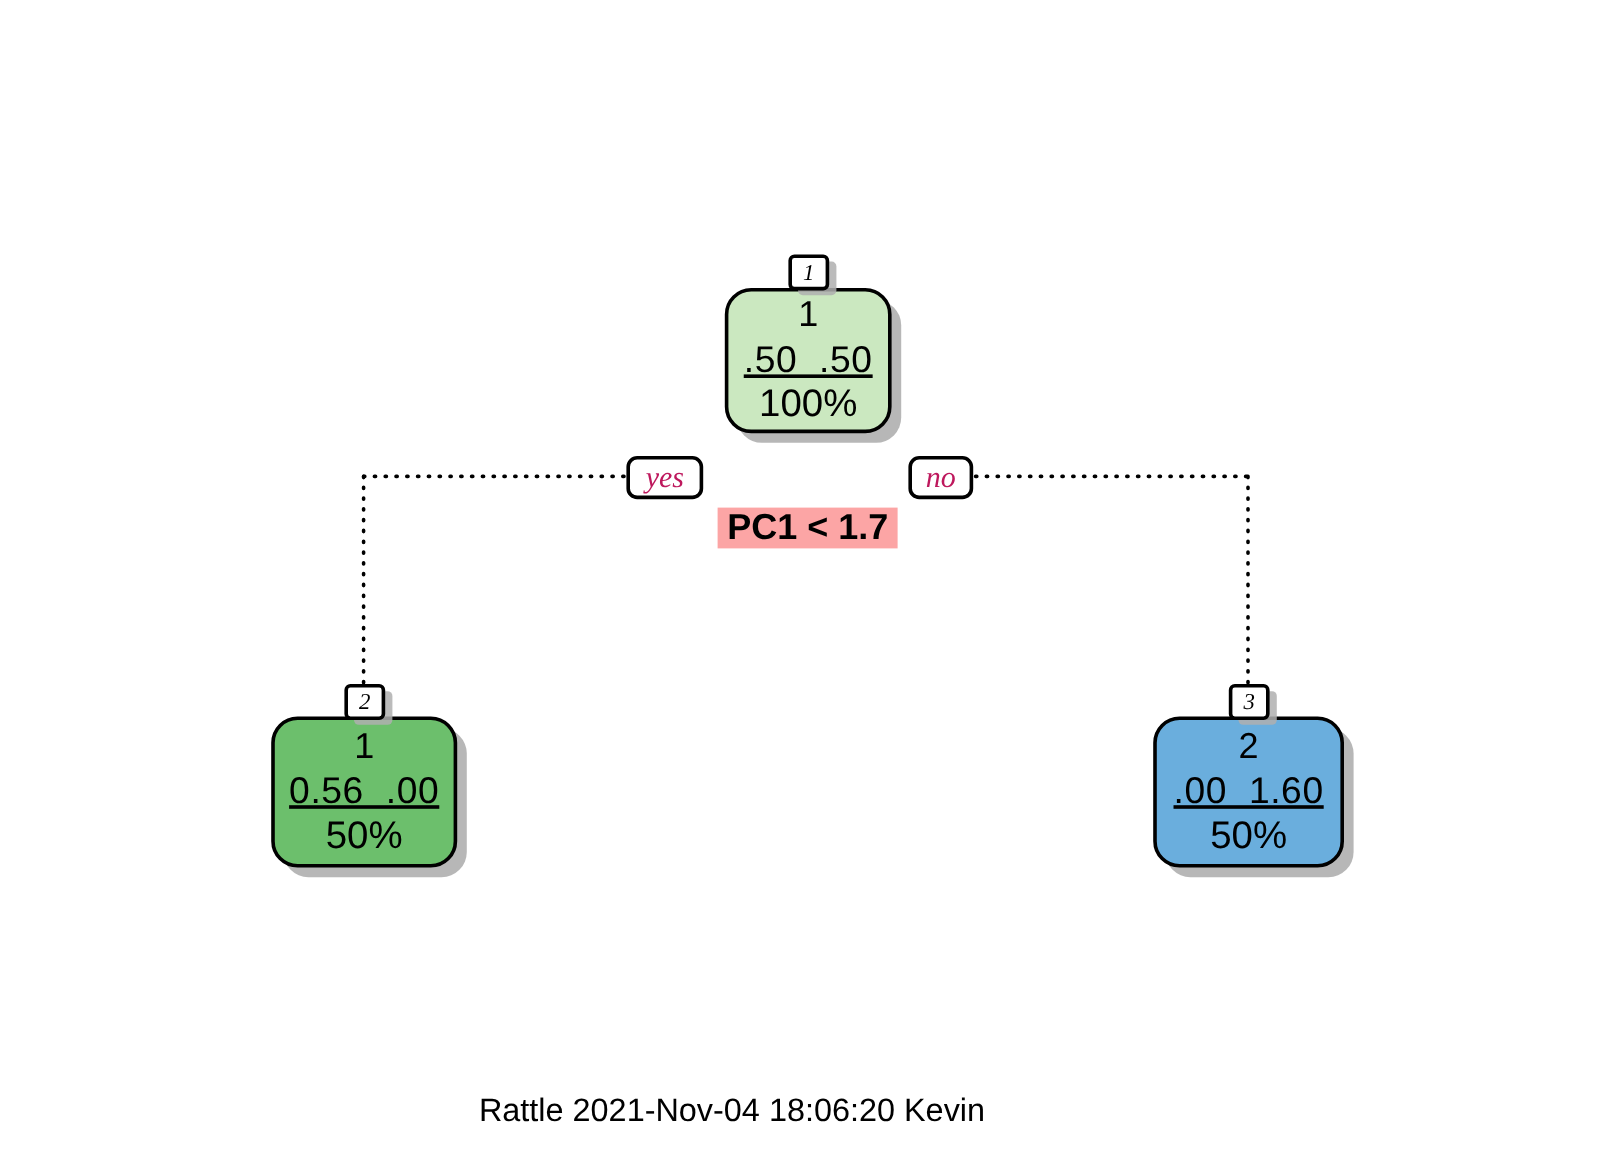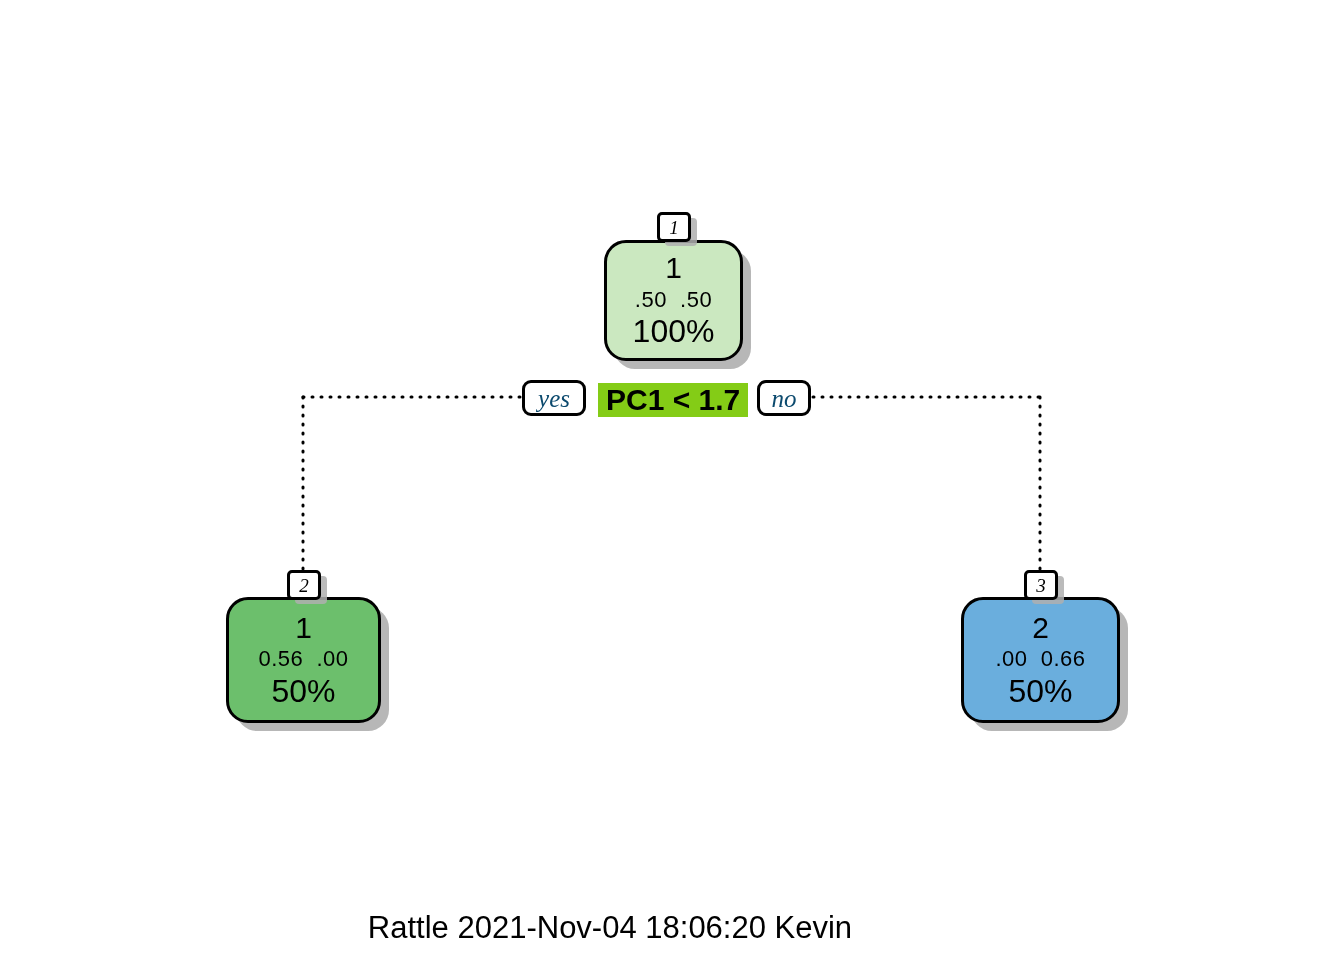--- a/index.html
+++ b/index.html
@@ -43,23 +43,24 @@
     white-space: pre;
     text-align: center;
     font-family: "Liberation Sans", sans-serif;
     color: #000000;
   }
   .node-class {
     font-size: 30px;
     margin-bottom: 3px;
   }
   .node-probs {
-    font-size: 22px;
+    font-size: 31px;
     letter-spacing: 0.5px;
     margin-bottom: 3px;
+    text-decoration: underline;
   }
   .node-pct {
     font-size: 32px;
   }
 
   
   .node-tab {
     position: absolute;
     box-sizing: border-box;
     width: 34px;
@@ -80,51 +81,52 @@
   }
 
   
   .split-label {
     position: absolute;
     font-family: "Liberation Sans", sans-serif;
     font-weight: bold;
     font-size: 30px;
     line-height: 1;
     white-space: nowrap;
-    background: #84cc16;
+    background: #fca5a5;
     padding: 2px 8px;
     z-index: 6;
     color: #000000;
+    margin-top: 40px;
   }
   .branch-tag {
     position: absolute;
     box-sizing: border-box;
     background: #ffffff;
     border: 3px solid #000000;
     border-radius: 9px;
     font-family: "Liberation Serif", serif;
     font-style: italic;
     font-size: 25px;
     line-height: 1;
     display: flex;
     align-items: center;
     justify-content: center;
     z-index: 6;
-    color: #0c4a6e;
+    color: #be185d;
   }
 
   
   #footer-caption {
     position: absolute;
     left: 0;
     top: 912px;
     width: 1220px;
     text-align: center;
     font-family: "Liberation Sans", sans-serif;
-    font-size: 31px;
+    font-size: 27px;
     line-height: 1;
     color: #000000;
     z-index: 4;
   }
 </style>
 </head>
 <body>
 
 <svg id="tree-canvas" viewBox="0 0 1344 960" xmlns="http://www.w3.org/2000/svg">
 
@@ -161,19 +163,19 @@
   <div class="node-line node-class">1</div>
   <div class="node-line node-probs">0.56  .00</div>
   <div class="node-line node-pct">50%</div>
 </div>
 
 <div class="node-tab" style="left:1024px; top:570px;">
   <span>3</span>
 </div>
 <div class="node" style="left:961px; top:597px; width:159px; height:126px; background:#6aaedd;">
   <div class="node-line node-class">2</div>
-  <div class="node-line node-probs">.00  0.66</div>
+  <div class="node-line node-probs">.00  1.60</div>
   <div class="node-line node-pct">50%</div>
 </div>
 
 <div id="footer-caption">
   <span>Rattle 2021-Nov-04 18:06:20 Kevin</span>
 </div>
 
 </body></html>

